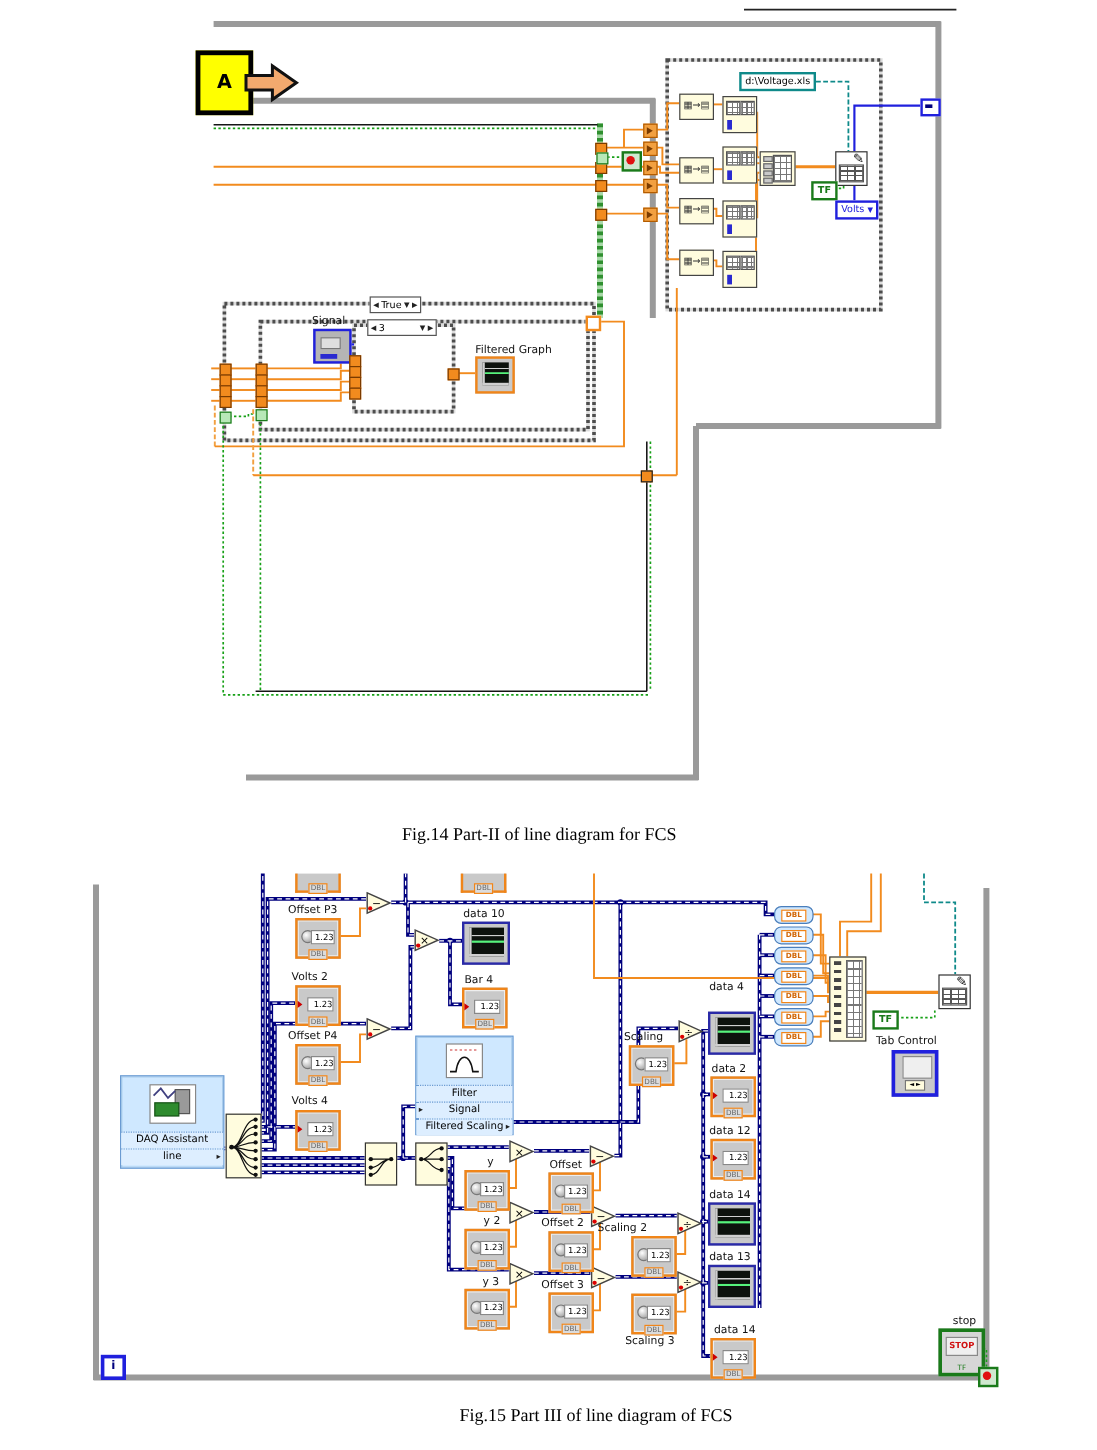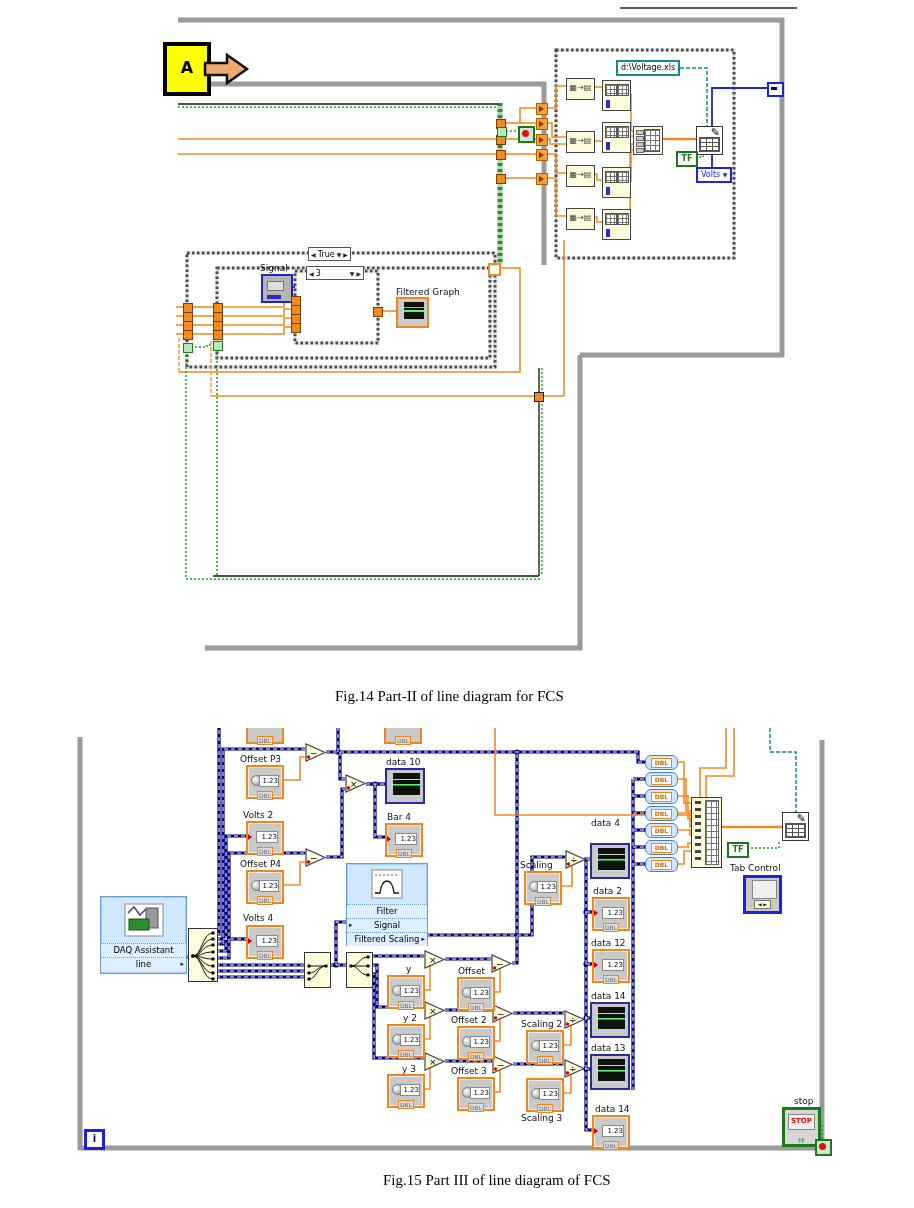--- a/index.html
+++ b/index.html
@@ -639,21 +639,21 @@
   <span class="knob"></span>
   <span class="nv">1.23</span>
   <span class="dbl">DBL</span>
     </div>
 <div class="lb" style="left:451px;top:1015px">Offset 2</div>
 <div class="nc" style="left:457px;top:1026px">
   <span class="knob"></span>
   <span class="nv">1.23</span>
   <span class="dbl">DBL</span>
     </div>
-<div class="lb" style="left:521px;top:1019px">Scaling 2</div>
+<div class="lb" style="left:498px;top:1019px">Scaling 2</div>
 <div class="nc" style="left:526px;top:1030px">
   <span class="knob"></span>
   <span class="nv">1.23</span>
   <span class="dbl">DBL</span>
     </div>
 <div class="lb" style="left:402px;top:1064px">y 3</div>
 <div class="nc" style="left:387px;top:1074px">
   <span class="knob"></span>
   <span class="nv">1.23</span>
   <span class="dbl">DBL</span>

